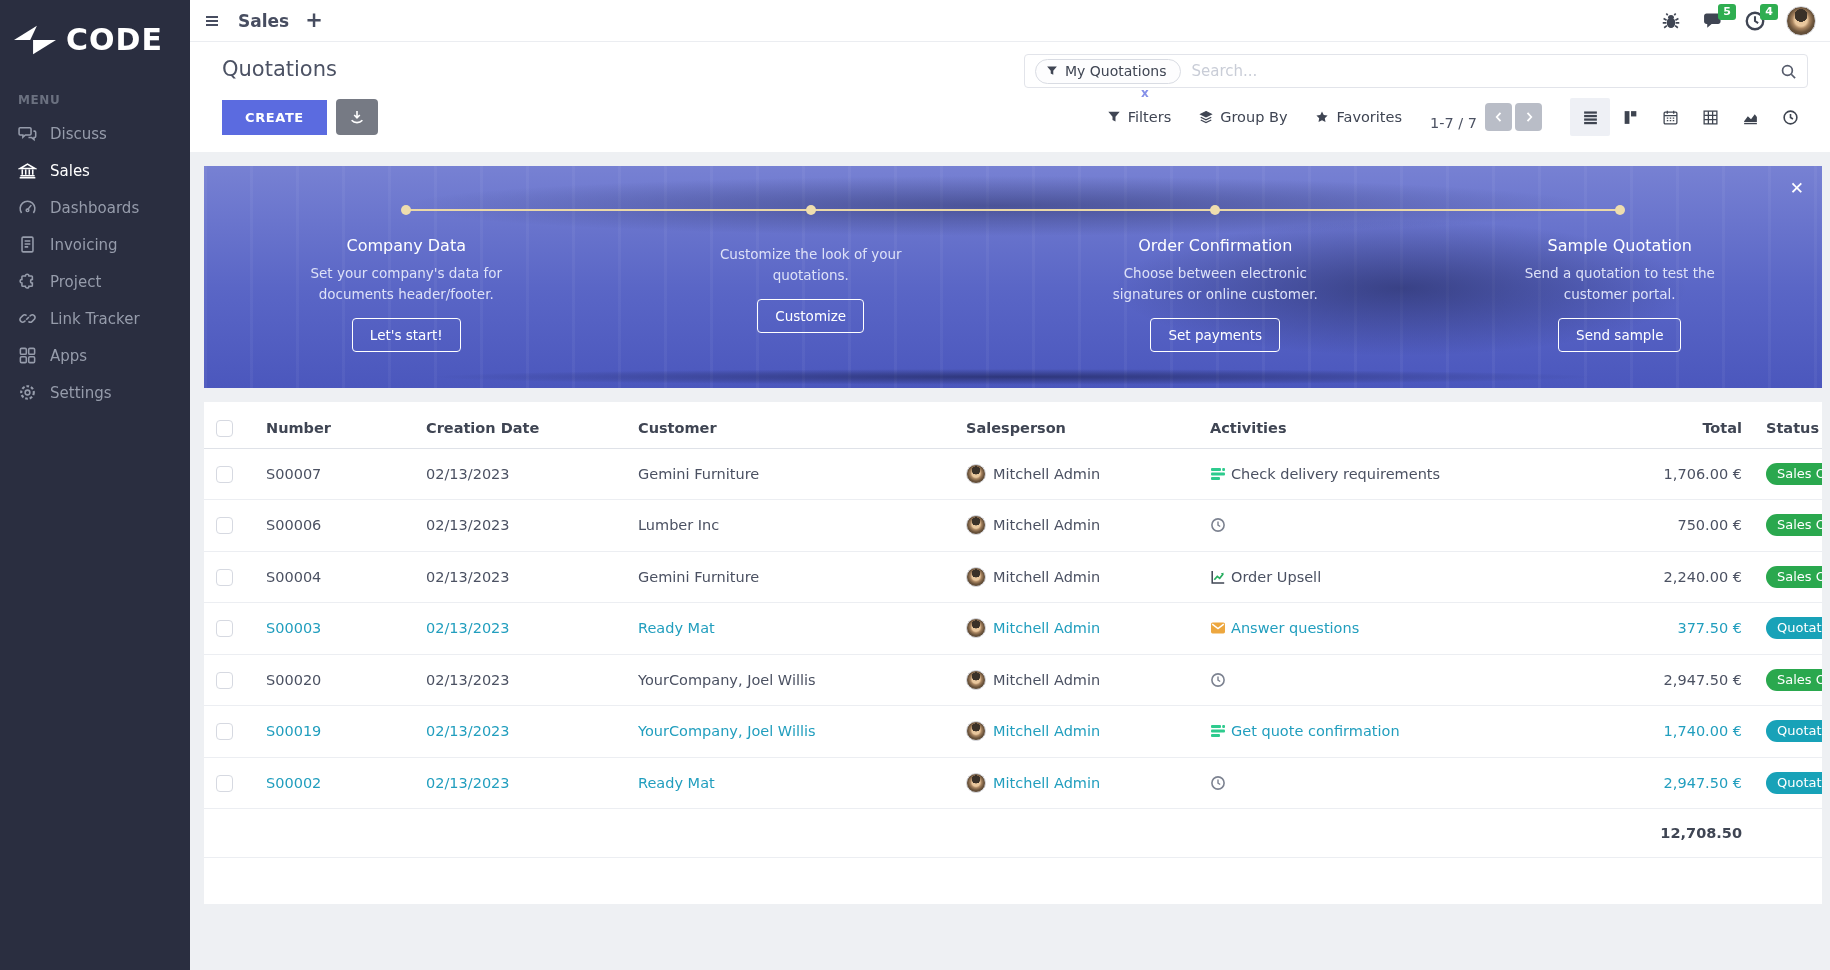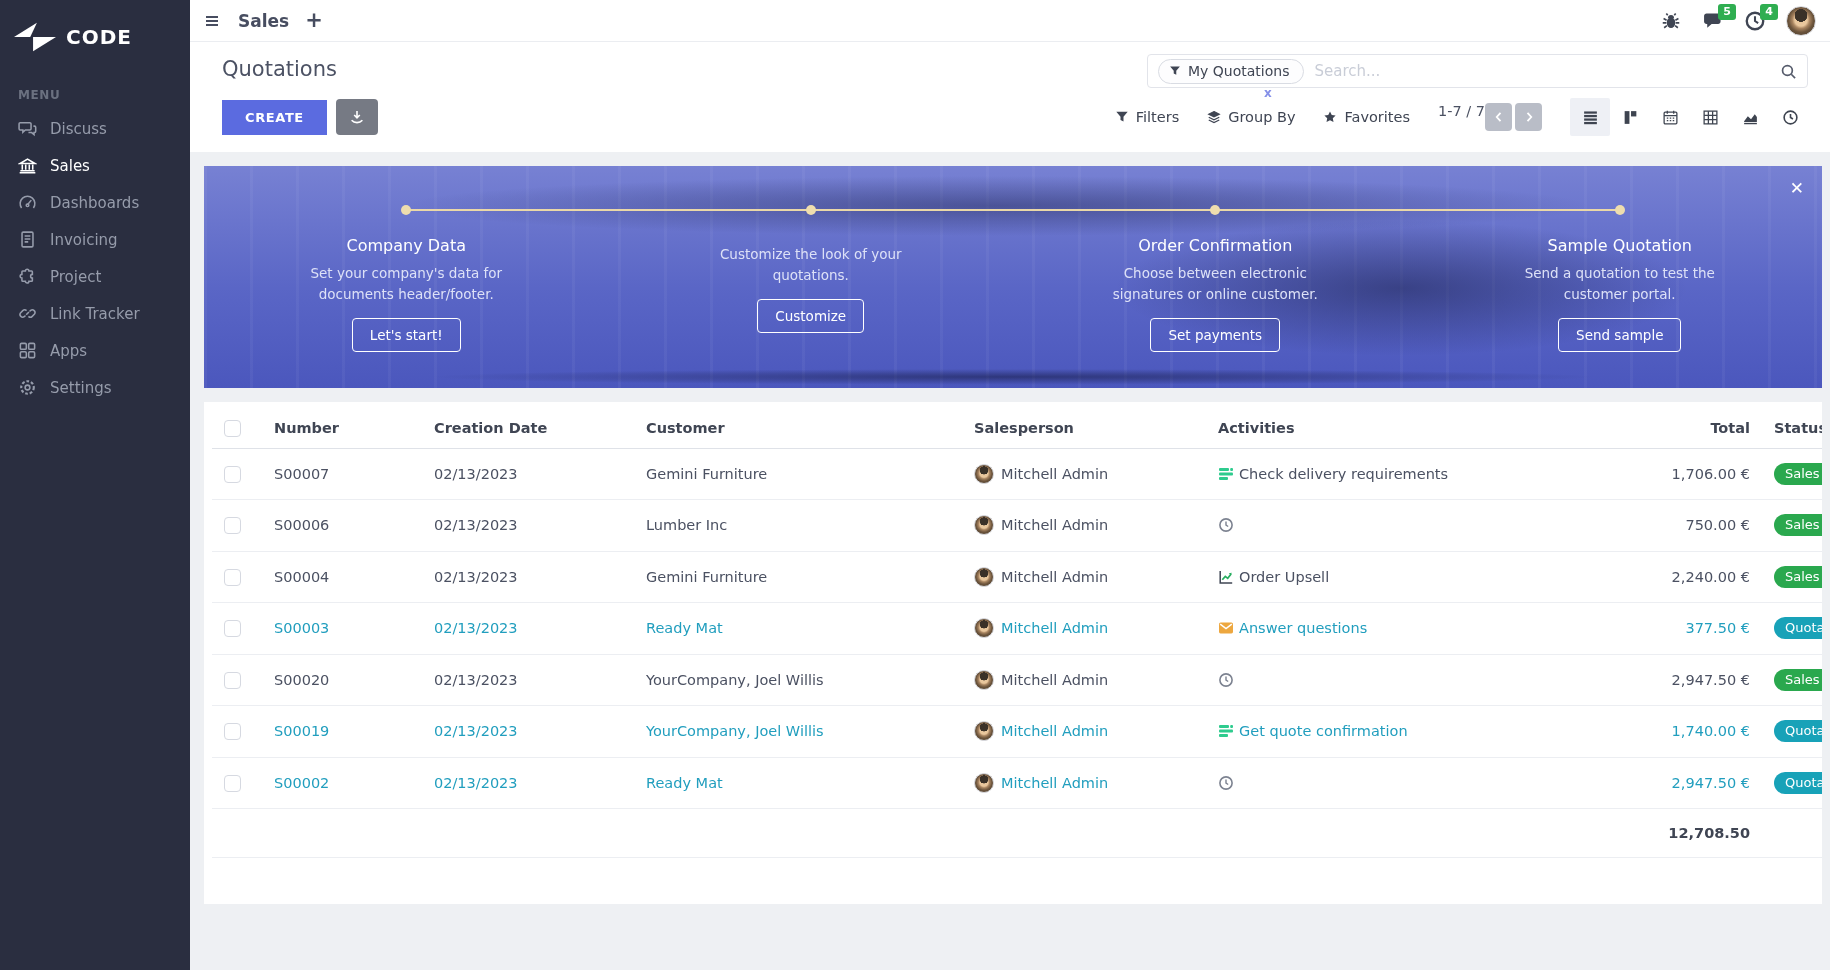--- a/index.html
+++ b/index.html
@@ -7,21 +7,21 @@
   body {
     font-family:"DejaVu Sans","Liberation Sans",sans-serif;
     background:#eef0f3; color:#4b5162; display:flex; font-size:14.5px;
   }
   svg { display:block; }
 
   
   .sidebar { width:190px; flex:0 0 190px; background:#2a2e40; height:100%; }
   .logo { display:flex; align-items:center; gap:10px; padding:22px 16px 10px 14px; color:#fff; cursor:pointer; }
   .logo-mark { width:42px; height:30px; }
-  .logo-text { font-size:20px; font-weight:800; letter-spacing:1px; color:#fff; }
+  .logo-text { font-size:30px; font-weight:800; letter-spacing:1px; color:#fff; }
   .menu-label { color:#6b7180; font-size:12px; font-weight:700; letter-spacing:.6px; margin:26px 0 8px 18px; }
   .nav-item { display:flex; align-items:center; gap:13px; padding:9px 18px; color:#969cab; font-size:15px; cursor:pointer; }
   .nav-item .ic { width:19px; height:19px; color:#969cab; }
   .nav-item.active { color:#fff; }
   .nav-item.active .ic { color:#fff; }
 
   
   .main { flex:1; display:flex; flex-direction:column; min-width:0; }
 
   .navbar { height:42px; background:#fff; display:flex; align-items:center; justify-content:space-between; padding:0 14px 0 12px; border-bottom:1px solid #ebedf1; }
@@ -36,37 +36,37 @@
       radial-gradient(circle at 50% 30%, #3a3128 0 26%, transparent 27%),
       radial-gradient(circle at 50% 46%, #e9c79d 0 30%, #a88460 42%, #6b543c 60%, #44392b 100%);
     border:1px solid #d8dae0; }
   .avatar.lg { width:30px; height:30px; cursor:pointer; }
   .avatar.sm { width:20px; height:20px; flex:0 0 20px; }
 
   
   .control-panel { background:#fff; padding:12px 20px 16px 32px; }
   .cp-row1 { display:flex; align-items:flex-start; justify-content:space-between; }
   .page-title { font-size:21px; color:#4c5264; font-weight:500; padding-top:3px; }
-  .searchbar { position:relative; width:661px; height:34px; border:1px solid #e2e4ea; border-radius:4px; background:#fff; display:flex; align-items:center; padding:0 10px; margin-right:2px; }
+  .searchbar { position:relative; width:784px; height:34px; border:1px solid #e2e4ea; border-radius:4px; background:#fff; display:flex; align-items:center; padding:0 10px; margin-right:2px; }
   .facet { display:flex; align-items:center; gap:7px; border:1px solid #d9dce3; background:#fdfdfe; border-radius:14px; padding:3px 14px 4px 10px; font-size:14px; color:#3f4553; cursor:pointer; white-space:nowrap; }
   .facet .ic { width:12px; height:12px; color:#3f4553; }
   .facet-x { position:absolute; left:116px; top:31px; color:#8590e8; font-size:12px; font-weight:700; cursor:pointer; }
   .search-input { border:none; outline:none; flex:1; font-size:15px; color:#4b5162; margin-left:10px; font-family:inherit; }
   .search-input::placeholder { color:#c9cdd7; }
   .search-glass { width:17px; height:17px; color:#555b6b; cursor:pointer; }
 
   .cp-row2 { display:flex; align-items:center; justify-content:space-between; margin-top:10px; }
   .cp-left { display:flex; align-items:center; gap:9px; }
   .btn-create { background:#5b6be0; color:#fff; border:none; border-radius:0; font-size:13px; font-weight:700; letter-spacing:.6px; padding:10px 23px; cursor:pointer; font-family:inherit; }
   .btn-export { background:#767a84; border:none; border-radius:4px; width:42px; height:36px; display:flex; align-items:center; justify-content:center; color:#fff; cursor:pointer; }
   .btn-export .ic { width:16px; height:16px; }
   .cp-right { display:flex; align-items:center; gap:28px; }
   .cp-tool { display:flex; align-items:center; gap:7px; font-size:14.5px; color:#3f4553; cursor:pointer; }
   .cp-tool .ic { width:14px; height:14px; color:#3f4553; }
-  .pager { display:flex; align-items:flex-start; gap:0; }
+  .pager { display:flex; align-items:flex-end; gap:8px; }
   .pager-value { font-size:14.5px; color:#4b5162; }
   .pager-btns { display:flex; gap:3px; }
   .pager-btn { width:27px; height:28px; border:none; border-radius:4px; background:#b9bdc7; color:#fff; display:flex; align-items:center; justify-content:center; cursor:pointer; }
   .pager-btn .ic { width:12px; height:12px; }
   .views { display:flex; }
   .view-btn { width:40px; height:38px; display:flex; align-items:center; justify-content:center; color:#3e4450; cursor:pointer; border-radius:2px; }
   .view-btn.active { background:#eef0f5; }
   .view-btn .ic { width:17px; height:17px; }
 
   
@@ -82,21 +82,21 @@
   .banner-close { position:absolute; top:12px; right:18px; color:#fff; font-size:17px; font-weight:700; cursor:pointer; }
   .timeline-line { position:absolute; top:43px; left:12.5%; width:75%; height:2px; background:#ead8a8; }
   .timeline-dot { position:absolute; top:39px; width:10px; height:10px; border-radius:50%; background:#eeddae; transform:translateX(-5px); }
   .steps { position:absolute; top:70px; left:0; right:0; display:flex; }
   .step { width:25%; text-align:center; }
   .step-title { color:#fff; font-size:16px; font-weight:400; }
   .step-desc { color:#dde1f7; font-size:13.5px; line-height:1.55; margin:8px auto 0; max-width:250px; }
   .step-btn { margin-top:13px; background:transparent; border:1px solid #fff; color:#fff; border-radius:4px; padding:8px 17px; font-size:13.5px; min-width:98px; cursor:pointer; font-family:inherit; }
 
   
-  .list-card { background:#fff; margin:14px 8px 0 14px; flex:0 0 auto; height:502px; overflow:hidden; padding-top:6px;padding-left:8px; }
+  .list-card { background:#fff; margin:14px 8px 0 14px; flex:0 0 auto; height:502px; overflow:hidden; padding-top:6px; }
   table { border-collapse:collapse; table-layout:fixed; width:1618px; }
   col.c1{width:62px;} col.c2{width:160px;} col.c3{width:212px;} col.c4{width:328px;}
   col.c5{width:244px;} col.c6{width:300px;} col.c7{width:248px;} col.c8{width:64px;}
   th { font-weight:600; color:#3f4553; font-size:14.5px; text-align:left; height:40px; border-bottom:1px solid #dfe2e8; }
   td { height:51.5px; border-bottom:1px solid #eceef2; font-size:14.5px; color:#4b5162; }
   tr.row { cursor:pointer; }
   .cb { display:inline-block; width:17px; height:17px; border:1px solid #d6d9e1; border-radius:4px; background:#fff; cursor:pointer; vertical-align:middle; margin-left:12px; }
   .c-total { text-align:right; padding-right:16px; }
   .c-status { padding-left:8px; overflow:hidden; white-space:nowrap; }
   .badge { display:inline-block; color:#fff; font-size:13px; padding:3px 11px 4px; border-radius:12px; white-space:nowrap; }

